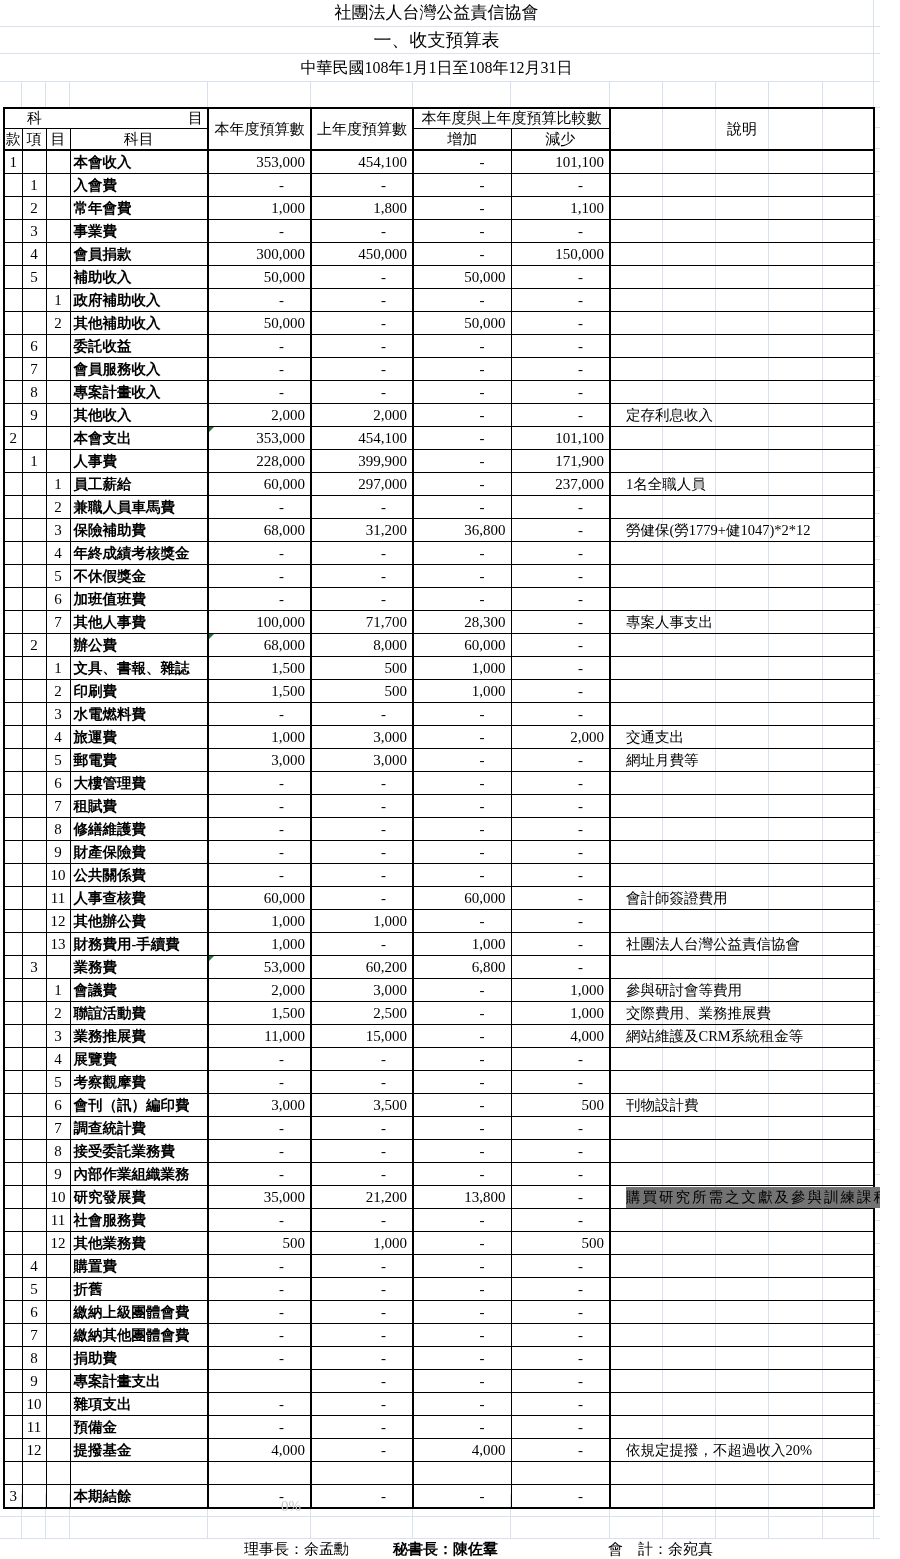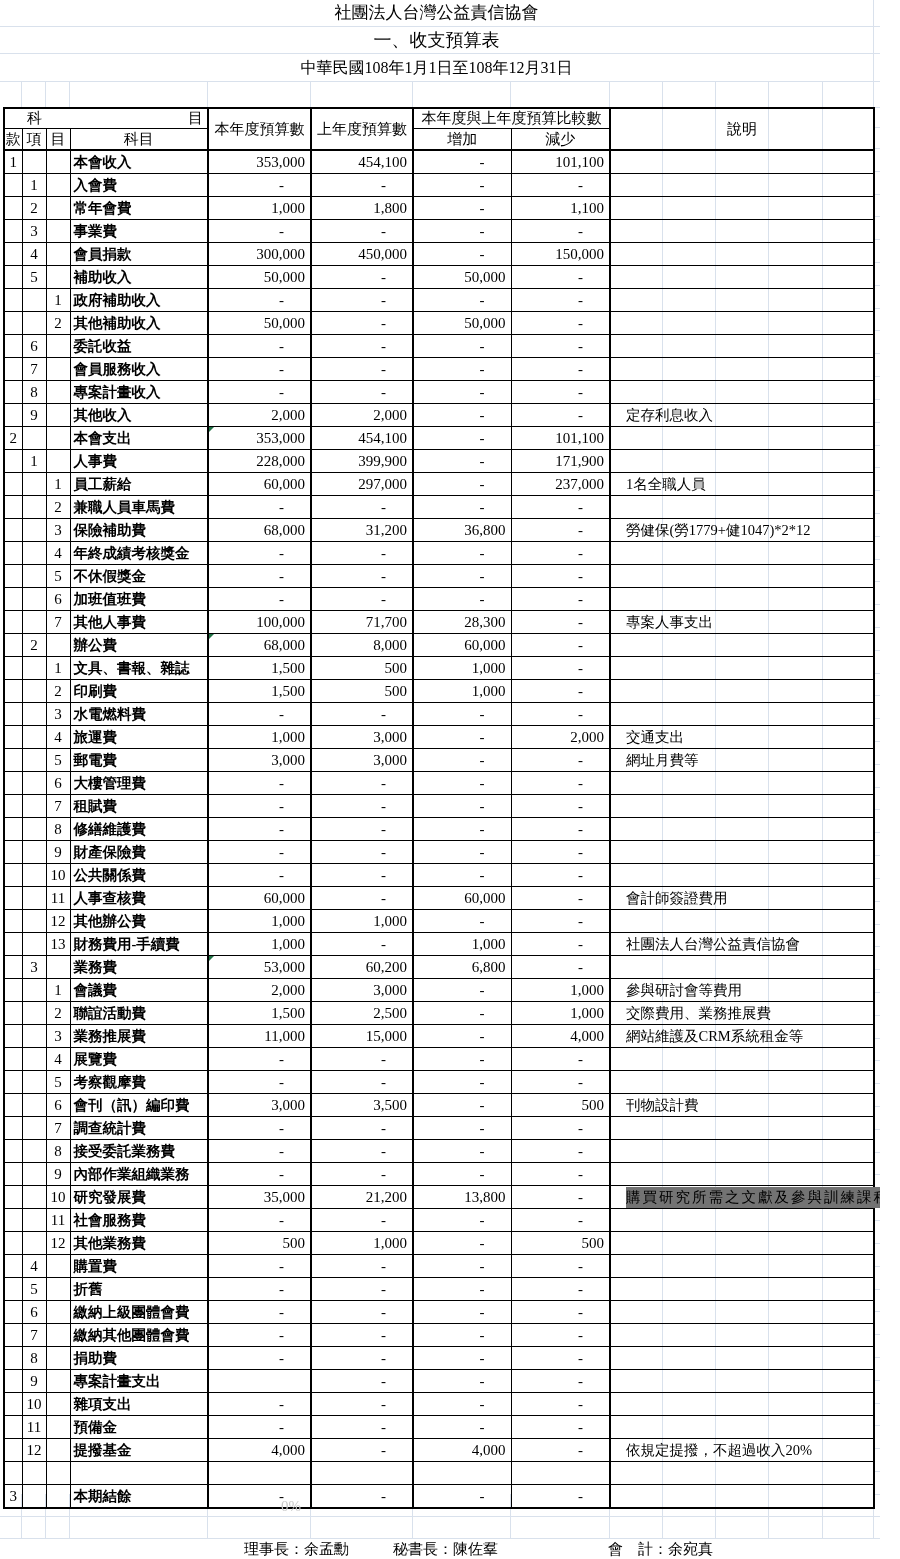--- a/index.html
+++ b/index.html
@@ -29,21 +29,21 @@
   td.note.ovf{overflow:visible;}
   td.note.ovf .ovftxt{position:relative;z-index:3;display:inline-block;background:#737373;
                       letter-spacing:2px;line-height:21px;}
   .dash{display:inline-block;margin-right:21px;}
   .marker{position:absolute;left:0;top:0;width:0;height:0;display:block;
           border-top:5px solid var(--marker,#217346);border-right:5px solid transparent;}
   .pct{position:absolute;left:207px;top:1495px;width:94px;height:22px;line-height:22px;
        text-align:right;padding-right:4px;font-size:15px;color:var(--pct,#c8c8c8);}
   .footer{position:absolute;top:1539px;left:0;width:900px;height:20px;font-size:15px;}
   .footer span{position:absolute;top:0;line-height:20px;white-space:nowrap;}
-  .f1{left:200px;margin-left:44px;}.f2{left:393px;}.f3{left:608px;}
+  .f1{left:200px;margin-left:44px;}.f2{left:393px;font-weight:bold;}.f3{left:608px;}
 </style>
 </head>
 <body>
 
 <div class="sheet" style="--marker: #217346; --pct: #c8c8c8;">
   <svg class="grid" id="gridsvg" width="900" height="1559">
       <line x1="0" y1="26.5" x2="900" y2="26.5" stroke="#d9e1ec" stroke-width="1"></line>
       <line x1="0" y1="53.5" x2="900" y2="53.5" stroke="#d9e1ec" stroke-width="1"></line>
       <line x1="0" y1="81.5" x2="900" y2="81.5" stroke="#d9e1ec" stroke-width="1"></line>
       <line x1="21.5" y1="81.5" x2="21.5" y2="107" stroke="#d9e1ec" stroke-width="1"></line>

